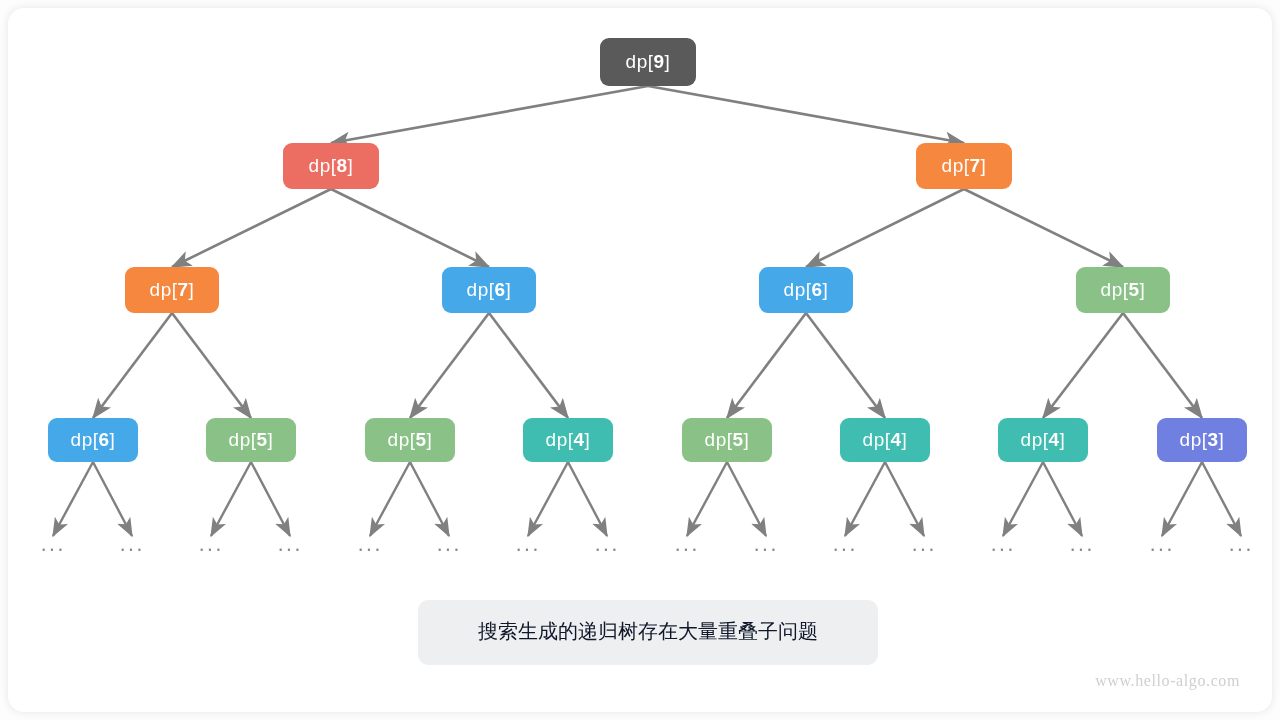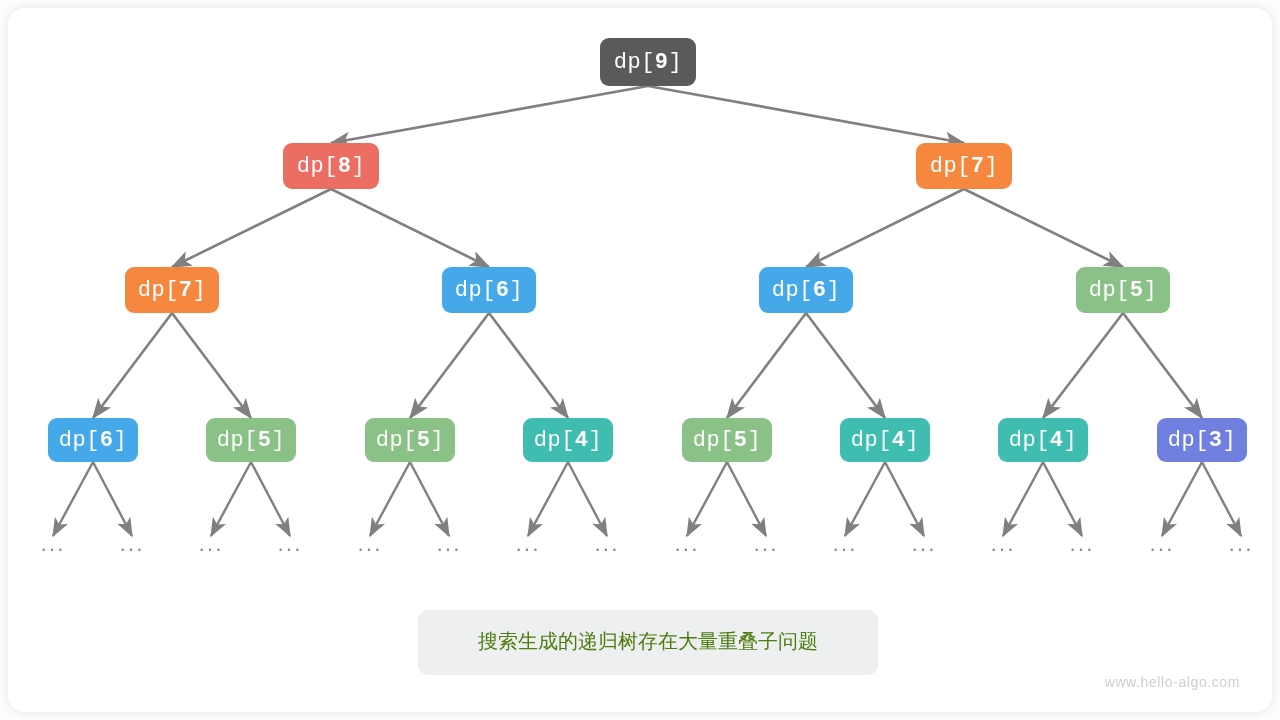--- a/index.html
+++ b/index.html
@@ -38,22 +38,22 @@
     height: 720px;
     pointer-events: none;
   }
   .node {
     position: absolute;
     display: flex;
     align-items: center;
     justify-content: center;
     border-radius: 9px;
     color: #ffffff;
-    font-family: Liberation Mono, monospace;
-    font-size: 22px;
+    font-family: Liberation Sans, sans-serif;
+    font-size: 19px;
     letter-spacing: 0.5px;
     white-space: nowrap;
     box-sizing: border-box;
   }
   .node .idx { font-weight: bold; }
   .ellipsis {
     position: absolute;
     color: #8a8a8a;
     font-family: "DejaVu Sans", "Liberation Sans", sans-serif;
     font-size: 20px;
@@ -63,35 +63,34 @@
   }
   #caption {
     position: absolute;
     left: 410px;
     top: 592px;
     width: 460px;
     padding: 16px 0 18px 0;
     background: #eeeff0;
     border-radius: 10px;
     text-align: center;
-    color: #4d7c0f;
+    color: #0f172a;
     font-size: 20px;
     line-height: 1.55;
     box-sizing: border-box;
-    margin-top: 10px;
   }
   #caption .line { display: block; }
   #caption sup { font-size: 0.68em; font-weight: bold; }
   #watermark {
     position: absolute;
     right: 32px;
     bottom: 22px;
     color: #cfcfcf;
-    font-family: Liberation Sans, sans-serif;
-    font-size: 14px;
+    font-family: Liberation Serif, serif;
+    font-size: 16px;
     letter-spacing: 0.6px;
   }
 </style>
 </head>
 <body>
 
 <div id="canvas">
   <div id="card">
 
     <svg id="edges" viewBox="0 0 1280 720" xmlns="http://www.w3.org/2000/svg">

